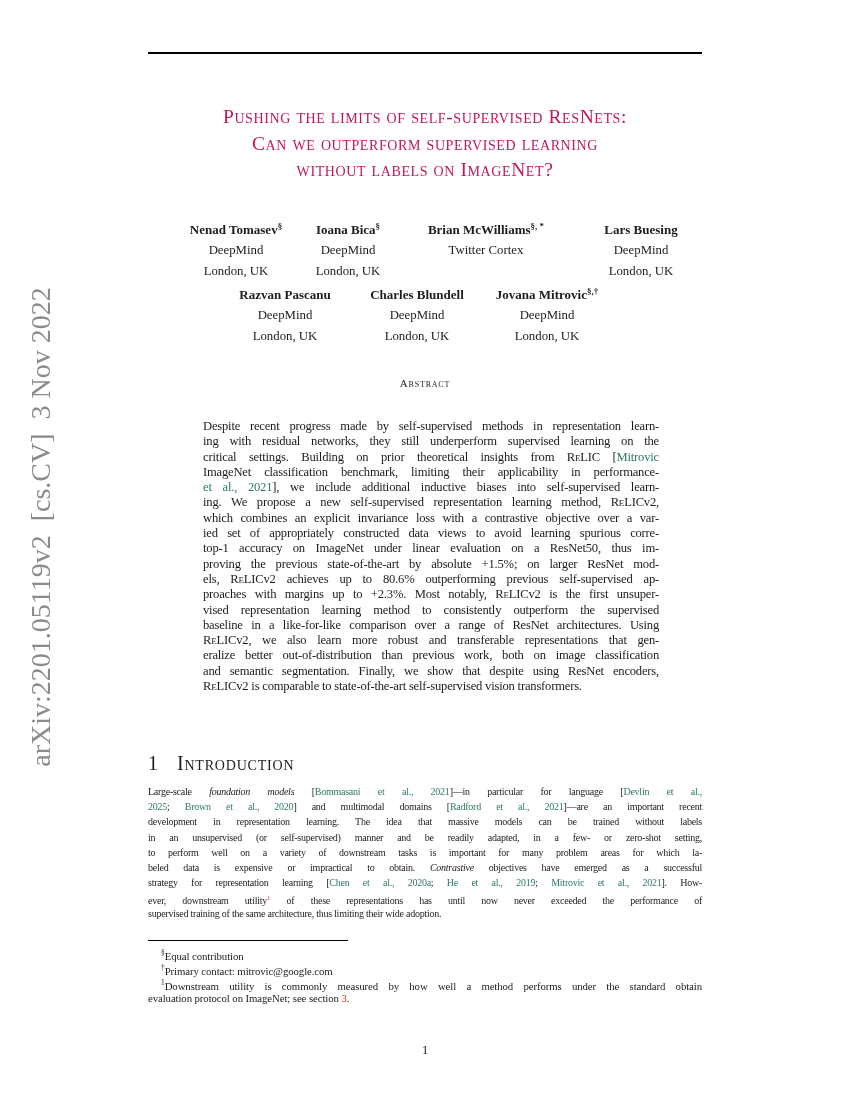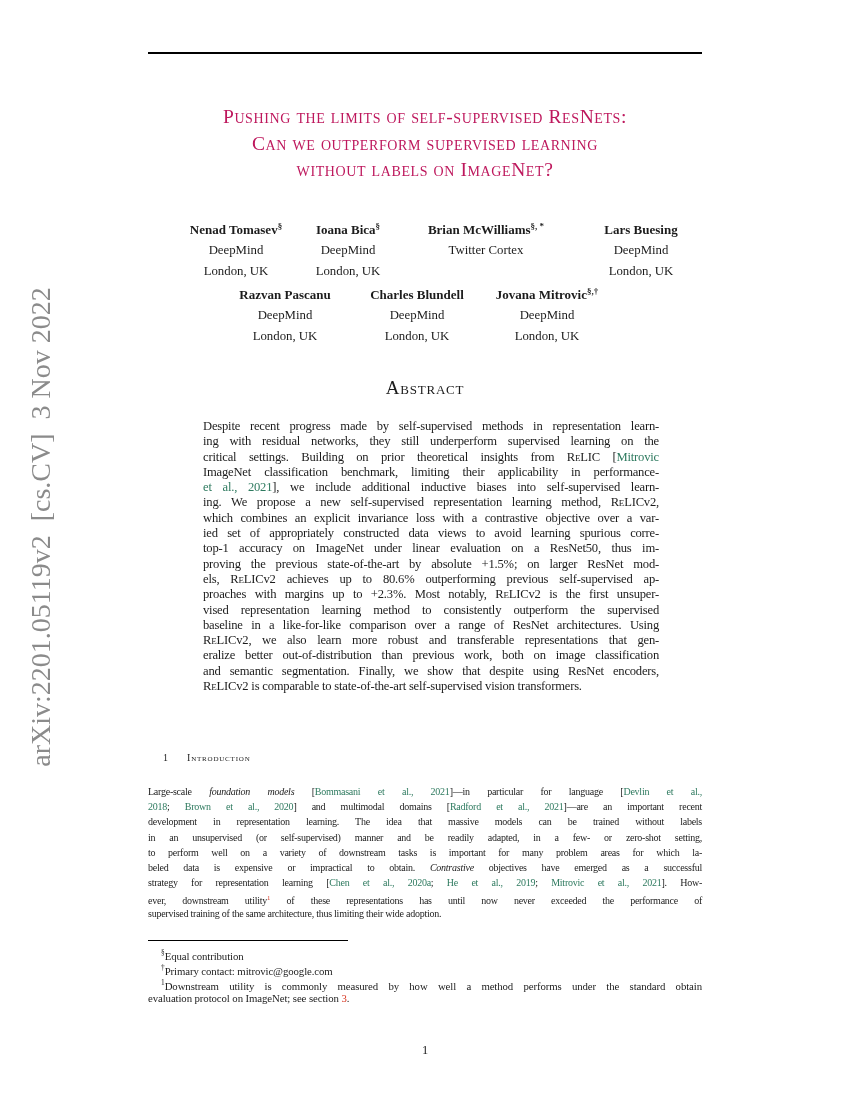--- a/index.html
+++ b/index.html
@@ -35,28 +35,28 @@
     font-size:12.8px;line-height:21px;
     white-space:nowrap;
     font-family:Liberation Serif, serif;
   }
   .a-name{font-weight:bold;font-size:13px;}
   .a-sup{font-size:9px;font-weight:bold;}
   .abs-heading{
     position:absolute;left:0;top:377px;width:850px;
     text-align:center;
     font-variant:small-caps;
-    font-size:19px;letter-spacing:0.8px;
+    font-size:11px;letter-spacing:0.8px;
   }
   .abs-body{
     position:absolute;left:203px;top:419px;width:456px;
     font-size:12.6px;letter-spacing:-0.2px;
   }
   .abs-body .tline{height:15.3px;line-height:15.3px;}
-  .sec-heading{position:absolute;left:163px;top:752px;font-size:10px;}
+  .sec-heading{position:absolute;left:148px;top:752px;font-size:20px;}
   .sec-num{display:inline-block;}
   .sec-title{font-variant:small-caps;letter-spacing:0.8px;margin-left:19px;}
   .intro-body{
     position:absolute;left:148px;top:784px;width:554px;
     font-size:10px;letter-spacing:-0.25px;
   }
   .intro-body .tline{height:15.2px;line-height:15.2px;}
   .fn-rule{position:absolute;left:148px;top:940px;width:200px;height:1px;background:#000;}
   .fn-body{
     position:absolute;left:148px;top:945px;width:554px;
@@ -148,21 +148,21 @@
       <div class="tline just"><span class="seg-p">eralize better out-of-distribution than previous work, both on image classification</span></div>
       <div class="tline just"><span class="seg-p">and semantic segmentation. Finally, we show that despite using ResNet encoders,</span></div>
       <div class="tline"><span class="seg-sc">ReLIC</span><span class="seg-p">v2 is comparable to state-of-the-art self-supervised vision transformers.</span></div>
     </div>
 
   <div class="sec-heading">
     <span class="sec-num">1</span><span class="sec-title">Introduction</span>
   </div>
   <div class="intro-body">
       <div class="tline just"><span class="seg-p">Large-scale </span><span class="seg-i">foundation models</span><span class="seg-p"> [</span><span class="seg-g">Bommasani et al., 2021</span><span class="seg-p">]—in particular for language [</span><span class="seg-g">Devlin et al.,</span></div>
-      <div class="tline just"><span class="seg-g">2018</span><span class="seg-p">; </span><span class="seg-g">Brown et al., 2020</span><span class="seg-p">] and multimodal domains [</span><span class="seg-g">Radford et al., 2021</span><span class="seg-p">]—are an important recent</span></div>
+      <div class="tline just"><span class="seg-g">2025</span><span class="seg-p">; </span><span class="seg-g">Brown et al., 2020</span><span class="seg-p">] and multimodal domains [</span><span class="seg-g">Radford et al., 2021</span><span class="seg-p">]—are an important recent</span></div>
       <div class="tline just"><span class="seg-p">development in representation learning. The idea that massive models can be trained without labels</span></div>
       <div class="tline just"><span class="seg-p">in an unsupervised (or self-supervised) manner and be readily adapted, in a few- or zero-shot setting,</span></div>
       <div class="tline just"><span class="seg-p">to perform well on a variety of downstream tasks is important for many problem areas for which la-</span></div>
       <div class="tline just"><span class="seg-p">beled data is expensive or impractical to obtain. </span><span class="seg-i">Contrastive</span><span class="seg-p"> objectives have emerged as a successful</span></div>
       <div class="tline just"><span class="seg-p">strategy for representation learning [</span><span class="seg-g">Chen et al., 2020a</span><span class="seg-p">; </span><span class="seg-g">He et al., 2019</span><span class="seg-p">; </span><span class="seg-g">Mitrovic et al., 2021</span><span class="seg-p">]. How-</span></div>
       <div class="tline just"><span class="seg-p">ever, downstream utility</span><span class="seg-supr">1</span><span class="seg-p"> of these representations has until now never exceeded the performance of</span></div>
       <div class="tline"><span class="seg-p">supervised training of the same architecture, thus limiting their wide adoption.</span></div>
     </div>
 
   <div class="fn-rule"></div>

